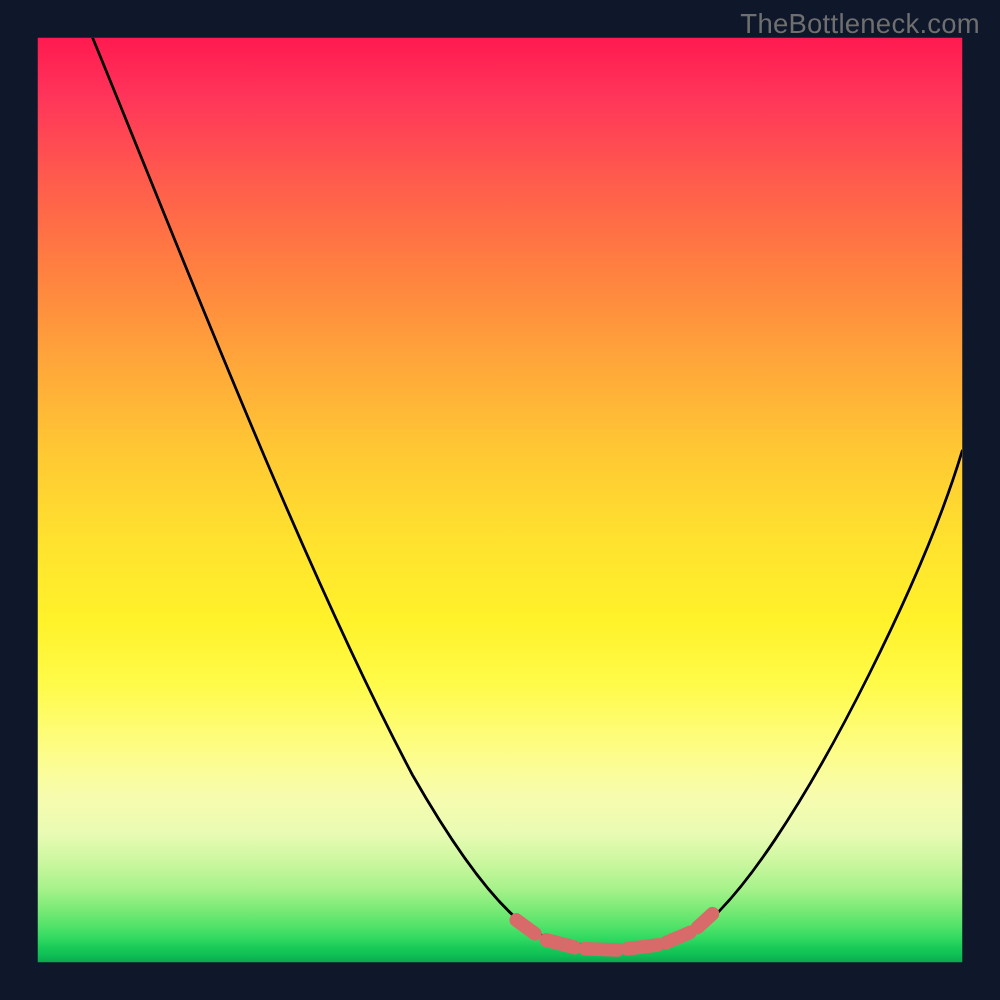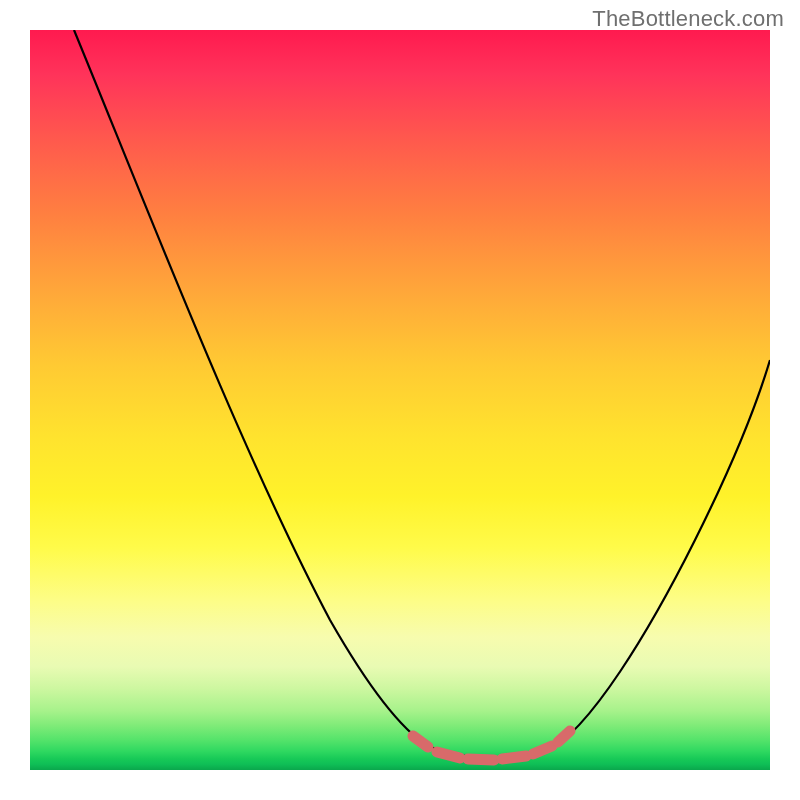--- a/index.html
+++ b/index.html
@@ -7,21 +7,21 @@
     padding: 0;
     width: 800px;
     height: 800px;
     background: #000;
     overflow: hidden;
     font-family: Arial, Helvetica, sans-serif;
   }
   .frame {
     position: absolute;
     inset: 0;
-    background: #ffffff;
+    background: #0f172a;
   }
   .plot {
     position: absolute;
     left: 30px;
     top: 30px;
     width: 740px;
     height: 740px;
     overflow: hidden;
   }
   

